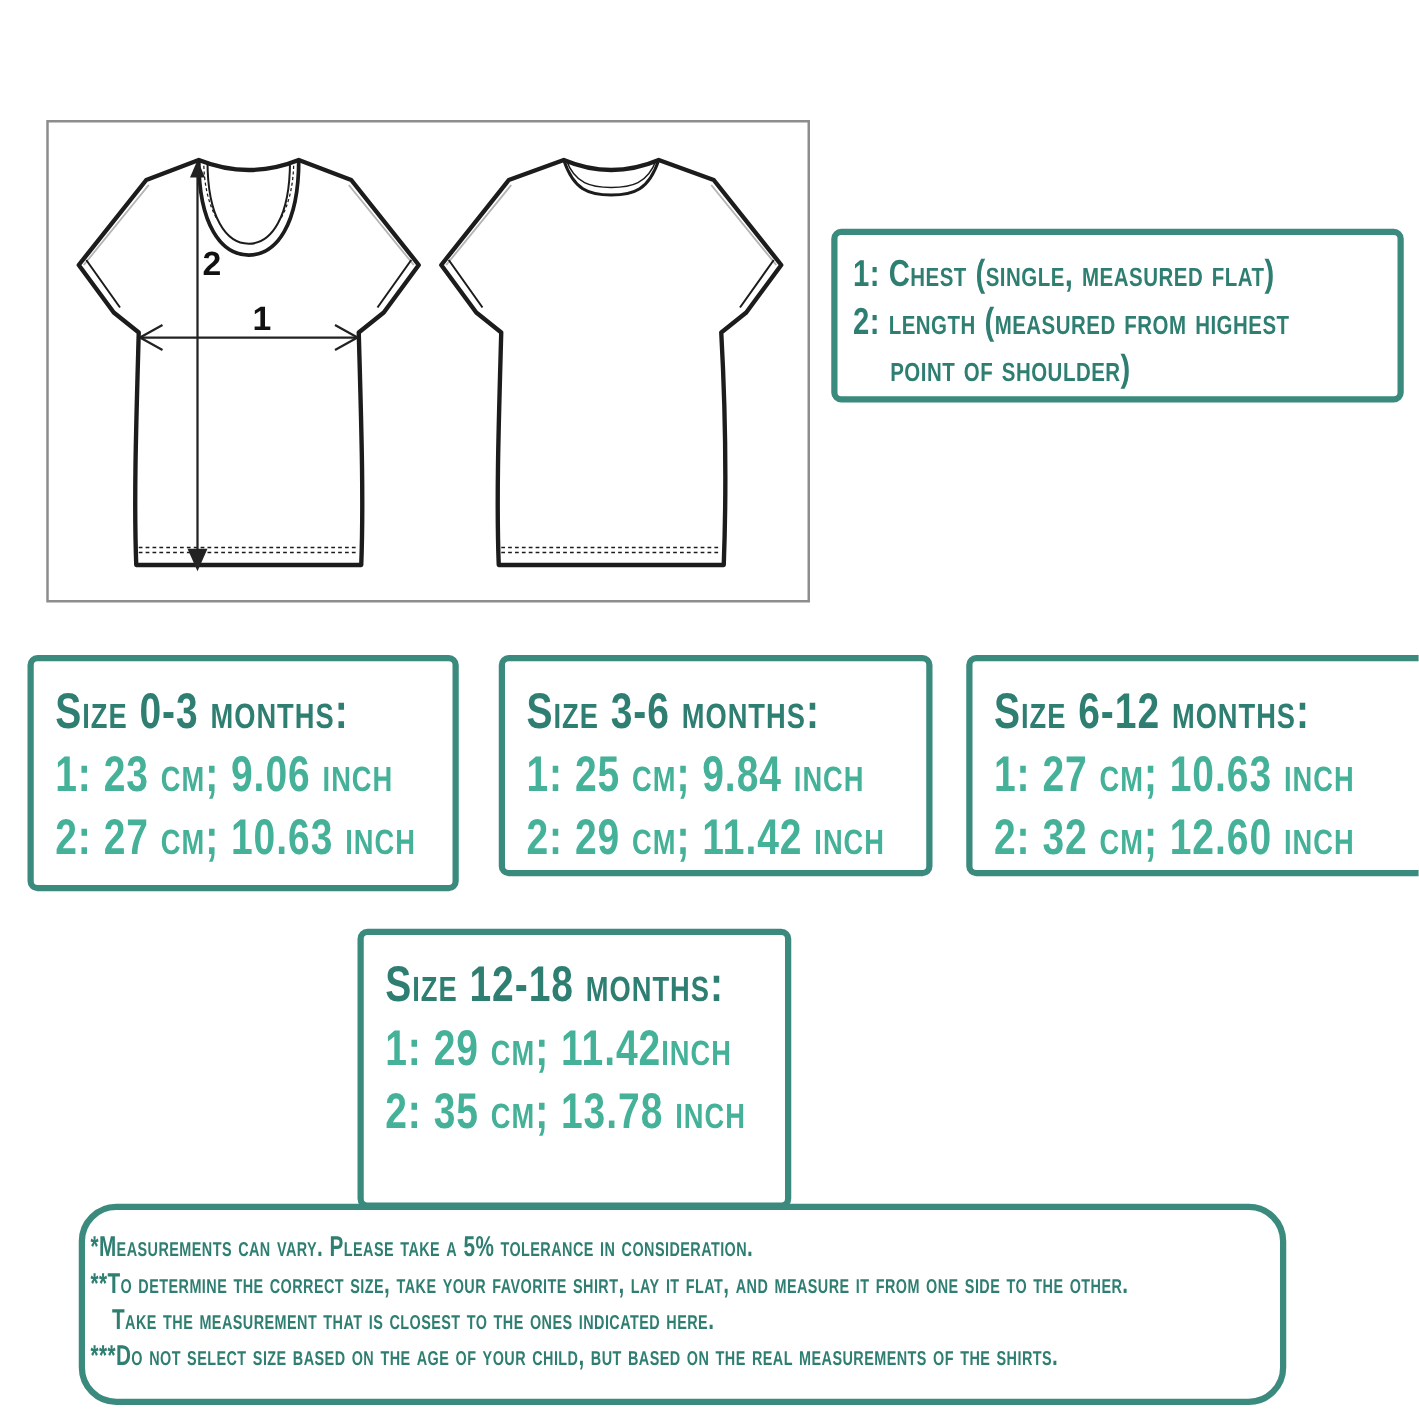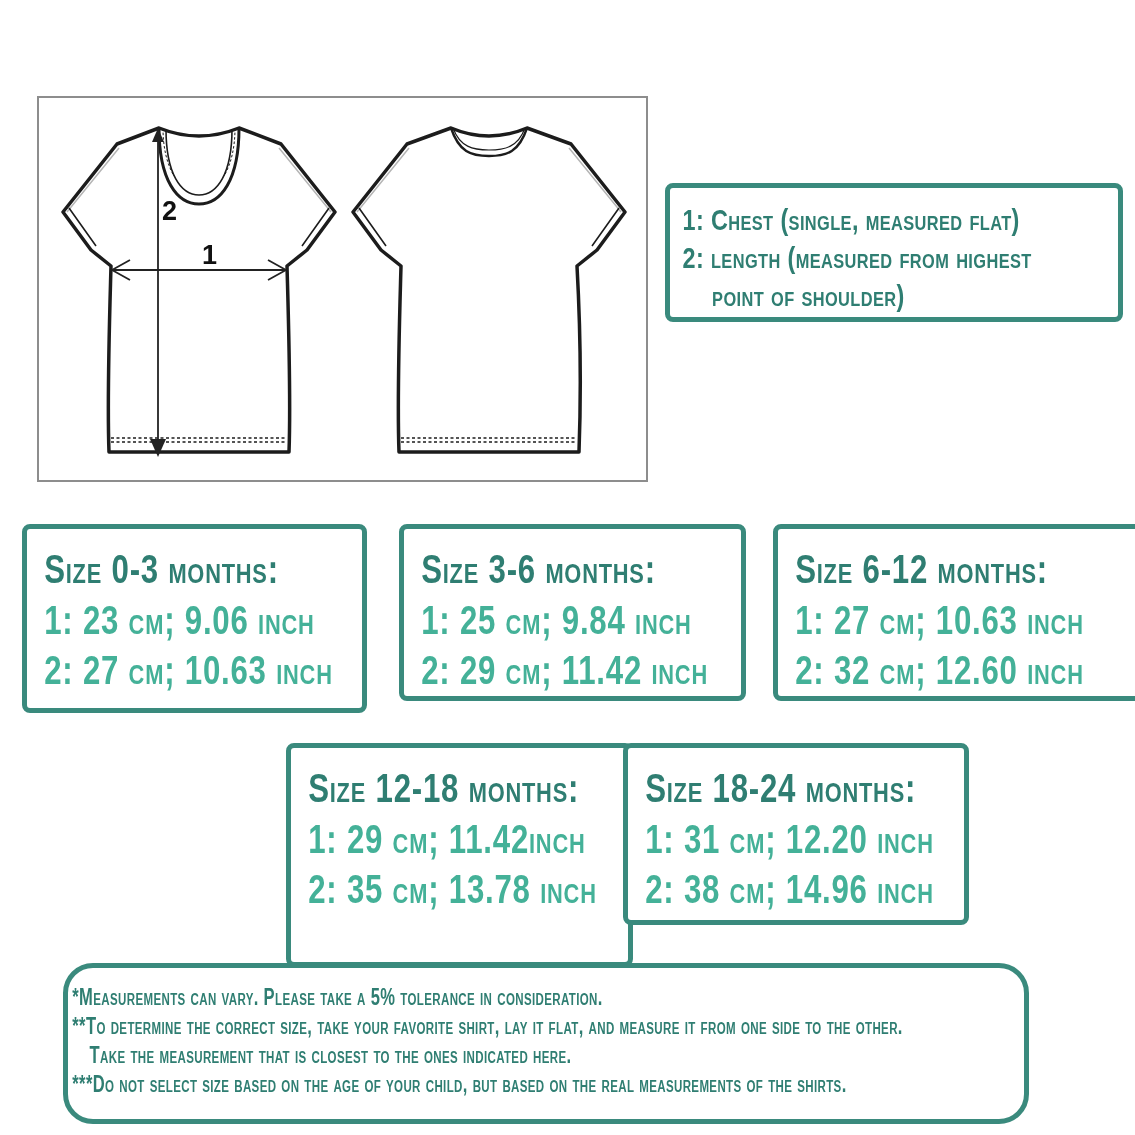--- a/index.html
+++ b/index.html
@@ -135,27 +135,20 @@
   </div>
 
   <div class="rbox" id="size-box-4">
     <div class="cond size-text">
       <div class="size-title">Size 12-18 months:</div>
       <div class="size-line">1: 29 cm; 11.42inch</div>
       <div class="size-line">2: 35 cm; 13.78 inch</div>
     </div>
   </div>
 
-  <div class="rbox" id="size-box-5">
-    <div class="cond size-text">
-      <div class="size-title">Size 18-24 months:</div>
-      <div class="size-line">1: 31 cm; 12.20 inch</div>
-      <div class="size-line">2: 38 cm; 14.96 inch</div>
-    </div>
-  </div>
 
   <div class="rbox" id="footnote-box">
     <div class="cond foot-text">
       <div class="foot-line">*Measurements can vary. Please take a 5% tolerance in consideration.</div>
       <div class="foot-line">**To determine the correct size, take your favorite shirt, lay it flat, and measure it from one side to the other.</div>
       <div class="foot-line indent">Take the measurement that is closest to the ones indicated here.</div>
       <div class="foot-line">***Do not select size based on the age of your child, but based on the real measurements of the shirts.</div>
     </div>
   </div>
 

